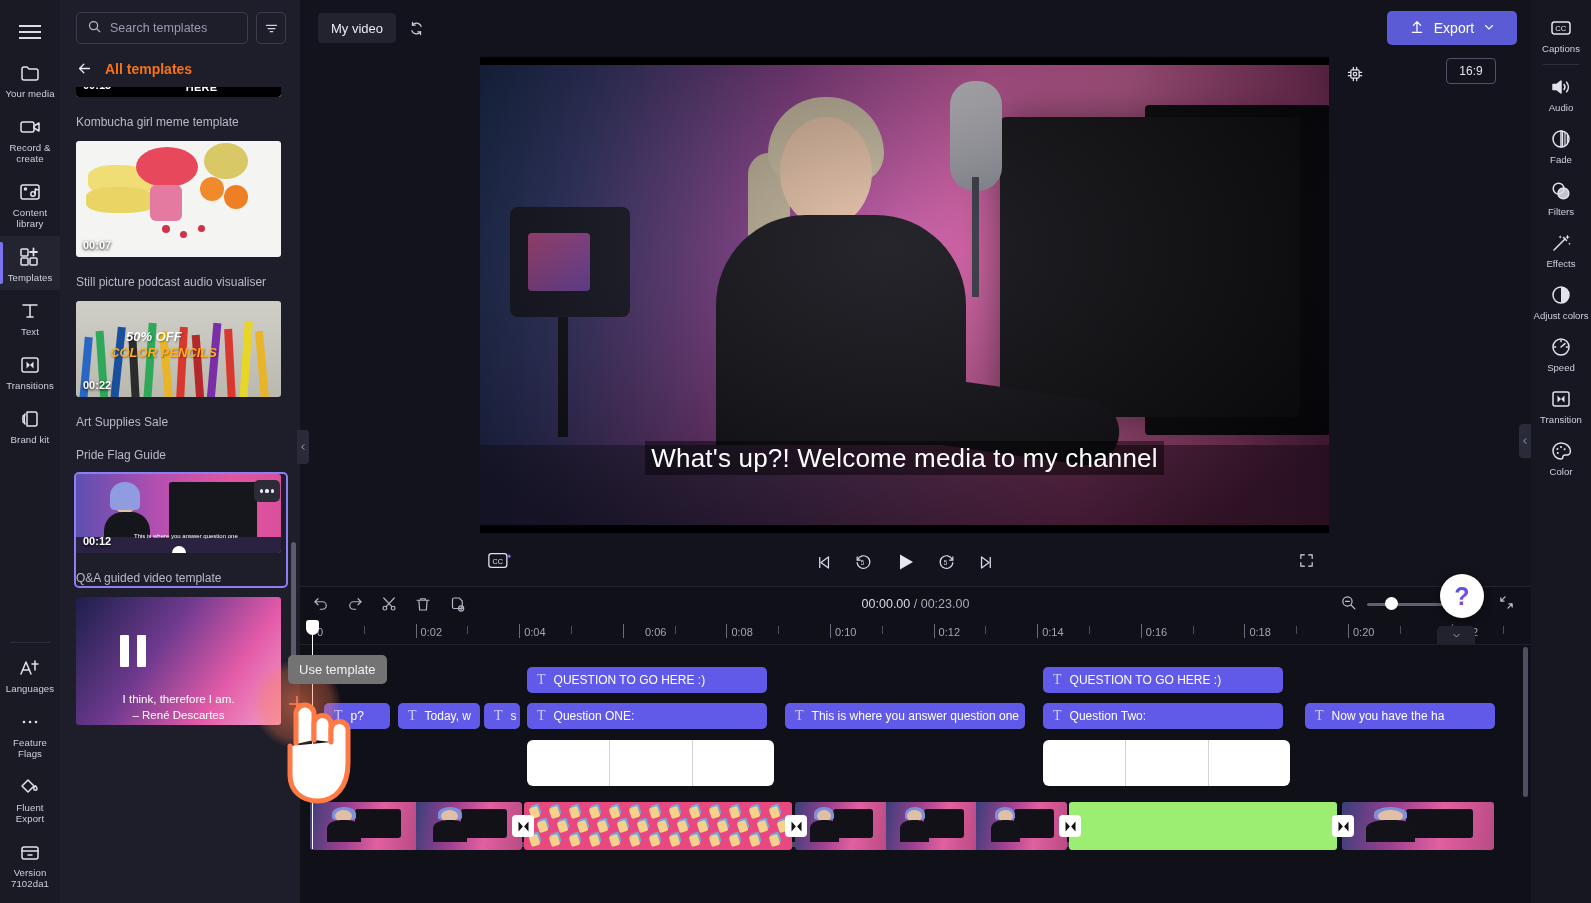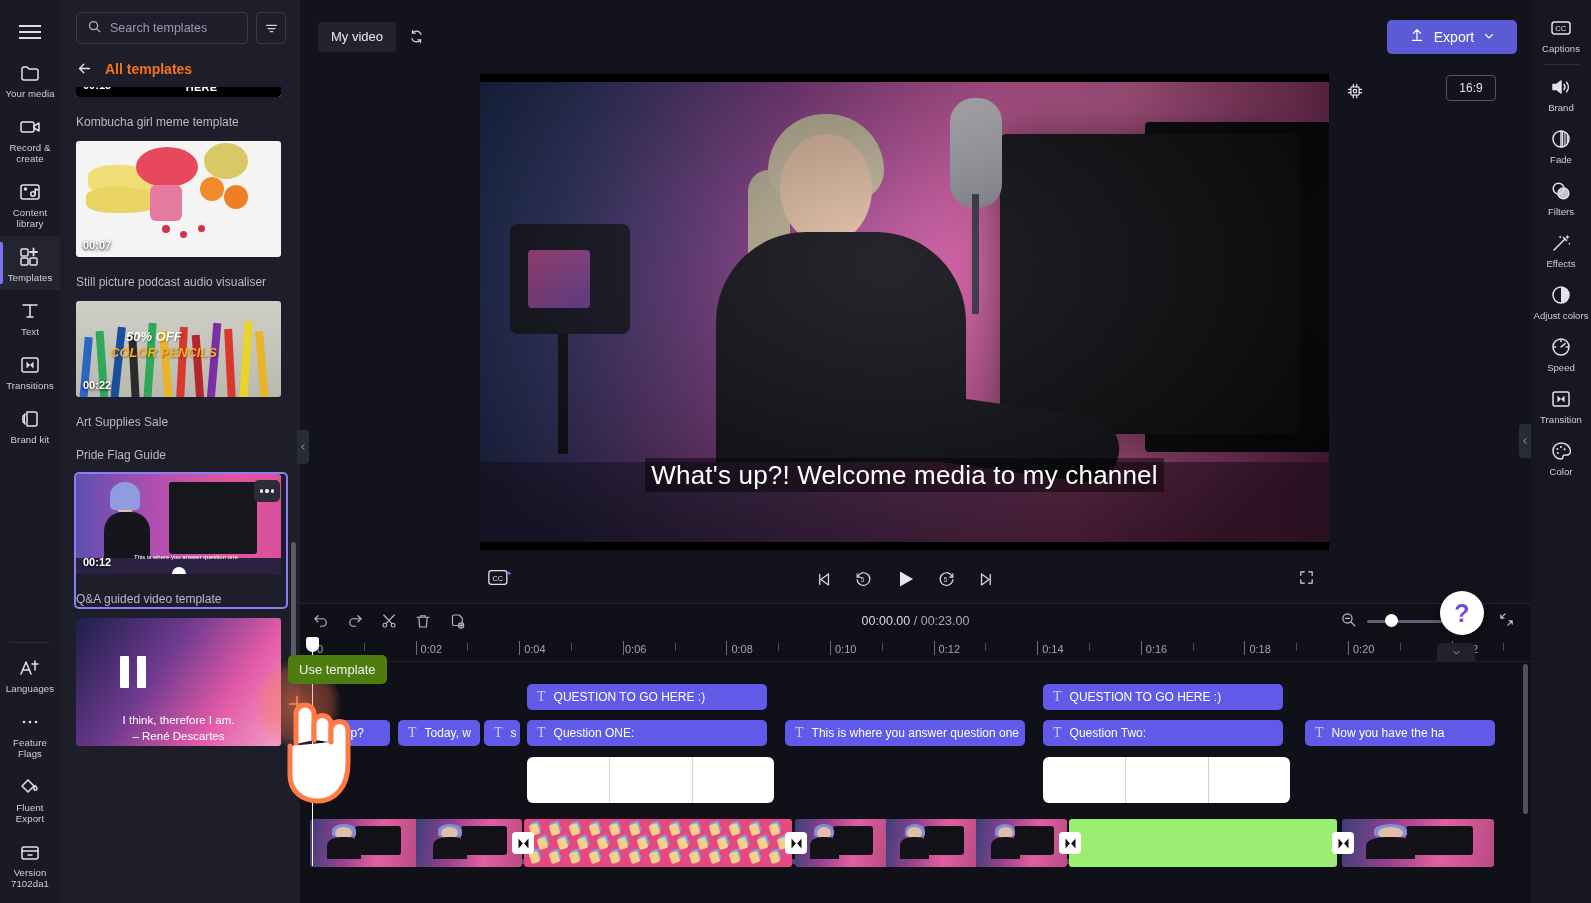--- a/index.html
+++ b/index.html
@@ -81,36 +81,36 @@
     position:absolute;left:50px;right:4px;bottom:4px;color:#fff;font-weight:bold;font-size:11px;
     font-family:"Liberation Sans",sans-serif; letter-spacing:.2px; text-align:center;
   }
   .t-food{ height:116px; background:#f4f4f2; }
   .t-food .bl{position:absolute;border-radius:50%;}
   .t-pencils{ height:96px; background:linear-gradient(180deg,#cfcfc8,#b9b9ae); }
   .t-pencils .txt1{position:absolute;left:50px;top:28px;color:#fff;font-style:italic;font-weight:bold;font-size:13px;text-shadow:1px 1px 2px #0006;}
   .t-pencils .txt2{position:absolute;left:34px;top:44px;color:#ffb020;font-style:italic;font-weight:bold;font-size:13px;text-shadow:1px 1px 2px #0006;}
   .t-pride{ height:118px; background:linear-gradient(160deg,#24628f,#18486d); }
   .t-pride .ptxt{position:absolute;left:10px;right:10px;top:36px;color:#fff;font-size:8.6px;text-align:center;line-height:12px;font-weight:bold;}
-  .t-qa{ height:100px; background:linear-gradient(90deg,#5d4fb0 0%,#b44fb0 40%,#e0569f 75%,#d94f9c 100%); }
+  .t-qa{ height:79px; background:linear-gradient(90deg,#5d4fb0 0%,#b44fb0 40%,#e0569f 75%,#d94f9c 100%); }
   .t-qa .cap{position:absolute;left:58px;bottom:14px;color:#fff;font-size:6px;white-space:nowrap;}
   .t-qa .dot{position:absolute;left:96px;bottom:-7px;width:14px;height:14px;border-radius:50%;background:#fff;z-index:7;}
   .t-quote{ height:128px; background:linear-gradient(125deg,#1c1f4a 0%,#6f3a8f 40%,#e45ba8 72%,#f0a0c8 100%); }
   .t-quote .pause{position:absolute;left:44px;top:38px;display:flex;gap:8px;}
   .t-quote .pause i{display:block;width:9px;height:32px;background:#fff;border-radius:1px;}
   .t-quote .q1{position:absolute;left:0;right:0;bottom:20px;text-align:center;color:#fff;font-size:11.5px;}
   .t-quote .q2{position:absolute;left:0;right:0;bottom:4px;text-align:center;color:#fff;font-size:11.5px;}
   .panel-collapse{
     position:absolute; left:297px; top:430px; width:12px;height:34px; background:#2a2b38;
     border-radius:0 4px 4px 0; display:flex;align-items:center;justify-content:center; z-index:7; cursor:pointer;
   }
 
   
   .main{ flex:1; display:flex; flex-direction:column; background:#12131c; position:relative; }
-  .topbar{ height:73px; display:flex; align-items:center; padding:0 14px 0 18px; position:relative; }
+  .topbar{ height:56px; display:flex; align-items:center; padding:0 14px 0 18px; position:relative; }
   .video-name{
     height:30px; padding:0 13px; display:flex; align-items:center; background:#22232f;
     border-radius:4px; font-size:13px; color:#eaeaf2; cursor:pointer;
   }
   .sync-icon{ margin-left:12px; cursor:pointer; display:flex;}
   .topbar-right{ margin-left:auto; display:flex; align-items:center; }
   .export-btn{
     height:34px; min-width:130px; border-radius:5px; background:#5b5bd6;
     display:flex;align-items:center;justify-content:center; gap:9px; color:#fff; font-size:14px;
     padding:0 14px; cursor:pointer; font-weight:500;
@@ -210,21 +210,21 @@
   .pth .m{position:absolute;right:14%;top:14%;width:44%;height:62%;background:#111117;border-radius:3px;}
   .pth .h{position:absolute;left:24%;top:16%;width:16%;height:26%;border-radius:50%;background:#e0bfa6;}
   .pth .hr{position:absolute;left:21%;top:10%;width:22%;height:28%;border-radius:50% 50% 20% 20%;background:#7f8fd8;}
   .pth .b{position:absolute;left:16%;top:38%;width:32%;height:46%;border-radius:40% 40% 0 0;background:#121218;}
   .pinkclip{ background:#e8487f; }
   .pinkclip .emo{ position:absolute; width:9px;height:11px;background:#f7d08a;border-radius:2px;transform:rotate(-18deg); box-shadow:2px -2px 0 #6ea7e0;}
   .greenclip{ background:#9cee72; }
 
   
   .tooltip{
-    position:absolute; background:#4d7c0f; color:#f0f0f6; font-size:13px; padding:7px 11px;
+    position:absolute; background:#737373; color:#f0f0f6; font-size:13px; padding:7px 11px;
     border-radius:5px; z-index:40; white-space:nowrap;
   }
   .click-ring{
     position:absolute; width:88px;height:88px;border-radius:50%;
     background:radial-gradient(circle, rgba(255,120,80,.55) 0%, rgba(255,120,80,.30) 55%, rgba(255,120,80,0) 72%);
     z-index:38; pointer-events:none;
   }
   .click-cross{ position:absolute; z-index:39; pointer-events:none;}
   .hand-cursor{ position:absolute; z-index:41; pointer-events:none; }
 
@@ -647,21 +647,21 @@
           <div class="tick major" style="left: 12px;"></div>
           <div class="lab" style="left: 17px;">0</div>
           <div class="tick" style="left: 63.8px;"></div>
           <div class="tick major" style="left: 115.6px;"></div>
           <div class="lab" style="left: 120.6px;">0:02</div>
           <div class="tick" style="left: 167.4px;"></div>
           <div class="tick major" style="left: 219.2px;"></div>
           <div class="lab" style="left: 224.2px; text-align: right;">0:04</div>
           <div class="tick" style="left: 271px;"></div>
           <div class="tick major" style="left: 322.8px;"></div>
-          <div class="lab" style="left: 325px;">0:06</div>
+          <div class="lab" style="left: 345px;">0:06</div>
           <div class="tick" style="left: 374.6px;"></div>
           <div class="tick major" style="left: 426.4px;"></div>
           <div class="lab" style="left: 431.4px;">0:08</div>
           <div class="tick" style="left: 478.2px;"></div>
           <div class="tick major" style="left: 530px;"></div>
           <div class="lab" style="left: 535px;">0:10</div>
           <div class="tick" style="left: 581.8px;"></div>
           <div class="tick major" style="left: 633.6px;"></div>
           <div class="lab" style="left: 638.6px;">0:12</div>
           <div class="tick" style="left: 685.4px;"></div>
@@ -865,21 +865,21 @@
           </svg></span>
       <span class="lbl">Captions</span>
     </div>
     <div class="tools-sep"></div>
 
     <div class="tool-item">
       <span class="ico"><svg viewBox="0 0 24 24">
             <path d="M4 9.5h3.5L12 6v12l-4.5-3.5H4z" fill="#e2e2ec" stroke="#e2e2ec"></path>
             <path d="M15 9.5a4 4 0 0 1 0 5M17.6 7.2a7.6 7.6 0 0 1 0 9.6"></path>
           </svg></span>
-      <span class="lbl">Brand</span>
+      <span class="lbl">Audio</span>
     </div>
 
     <div class="tool-item">
       <span class="ico"><svg viewBox="0 0 24 24">
             <circle cx="12" cy="12" r="8"></circle>
             <path d="M12 4v16"></path>
             <path d="M13.6 4.2v15.6M16 5.2v13.6M18.4 7.2v9.6" stroke-width="1.2"></path>
           </svg></span>
       <span class="lbl">Fade</span>
     </div>

